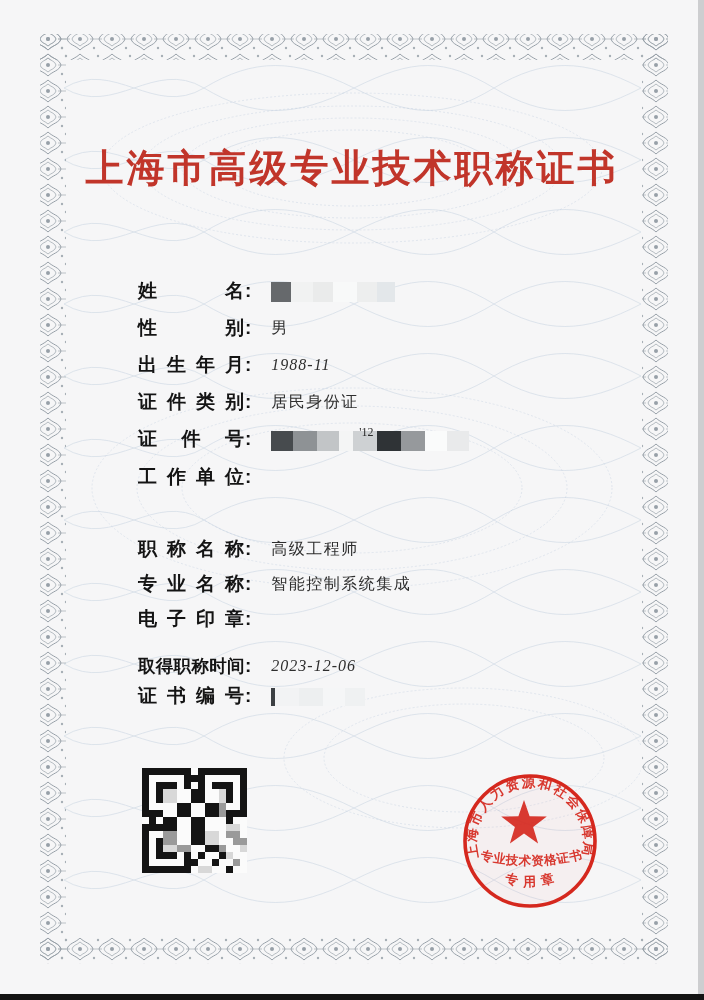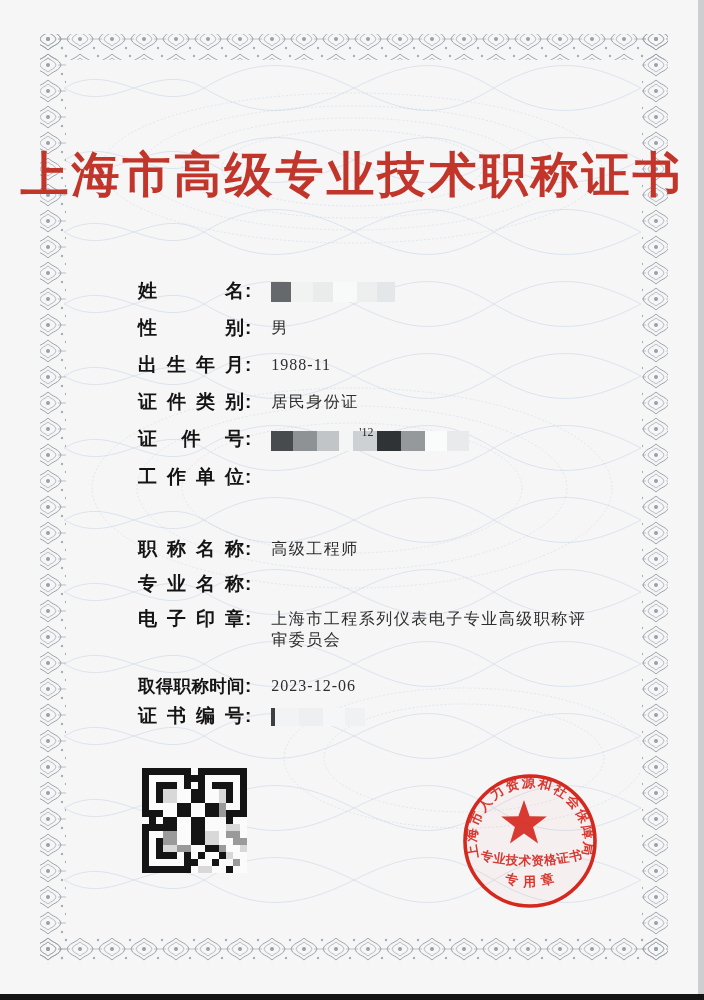--- a/index.html
+++ b/index.html
@@ -9,41 +9,41 @@
     font-family:"Liberation Sans","DejaVu Sans",sans-serif;
   }
   .page{position:absolute;inset:0;background:#f6f6f7;}
   .guilloche{position:absolute;left:64px;top:58px;pointer-events:none;}
   .frame-svg{position:absolute;left:0;top:0;pointer-events:none;}
   .scan-edge-right{position:absolute;right:0;top:0;bottom:0;width:6px;background:#cdced0;}
   .scan-edge-bottom{position:absolute;left:0;right:0;bottom:0;height:6px;background:#141414;}
 
   .title{
     position:absolute;left:0;top:143px;width:100%;
-    text-align:center;font-size:48px;font-weight:700;letter-spacing:3px;
+    text-align:center;font-size:38px;font-weight:700;letter-spacing:3px;
     color:#c1352a;
   }
 
   .fields{position:absolute;left:138px;top:280px;width:470px;}
   .row{display:flex;align-items:flex-start;line-height:22px;margin-bottom:15px;}
   .row.after-group{margin-bottom:50px;}
   .row.tight{margin-bottom:13px;}
   .row.before-time{margin-bottom:25px;}
   .row.last-gap{margin-bottom:8px;}
   .label{
     display:inline-block;width:106px;font-size:19px;font-weight:700;color:#141414;
     text-align:justify;text-align-last:justify;white-space:nowrap;flex:0 0 106px;
   }
   .label.long{font-size:17.5px;letter-spacing:-0.5px;}
   .colon{font-size:19px;font-weight:700;color:#141414;margin-left:1px;}
   .value{
     margin-left:20px;font-size:16px;color:#2e2e2e;letter-spacing:1.5px;
     font-family:"Liberation Serif","DejaVu Serif",serif;position:relative;
   }
-  .value.num{letter-spacing:1px;}
+  .value.num{letter-spacing:1px;font-style:italic;}
   .value.wrap{width:322px;line-height:21px;}
   .blocks{display:inline-flex;align-items:center;vertical-align:middle;}
   .blocks .px{display:inline-block;height:20px;}
   .blocks.faint .px{height:18px;}
   .overlay-digits{
     position:absolute;left:88px;top:-7px;font-size:12px;color:#2b2b2b;
     font-family:"Liberation Serif","DejaVu Serif",serif;letter-spacing:0;
   }
 
   .qr{
@@ -189,26 +189,26 @@
 
     <div class="row tight">
       <span class="label">职称名称</span>
         <span class="colon">:</span>
       <span class="value">高级工程师</span>
     </div>
 
     <div class="row tight">
       <span class="label">专业名称</span>
         <span class="colon">:</span>
+      <span class="value">智能控制系统集成</span>
     </div>
 
     <div class="row before-time">
       <span class="label">电子印章</span>
         <span class="colon">:</span>
-      <span class="value wrap">上海市工程系列仪表电子专业高级职称评审委员会</span>
     </div>
 
     <div class="row last-gap">
       <span class="label long">取得职称时间</span>
         <span class="colon">:</span>
       <span class="value num">2023-12-06</span>
     </div>
 
     <div class="row">
       <span class="label">证书编号</span>

